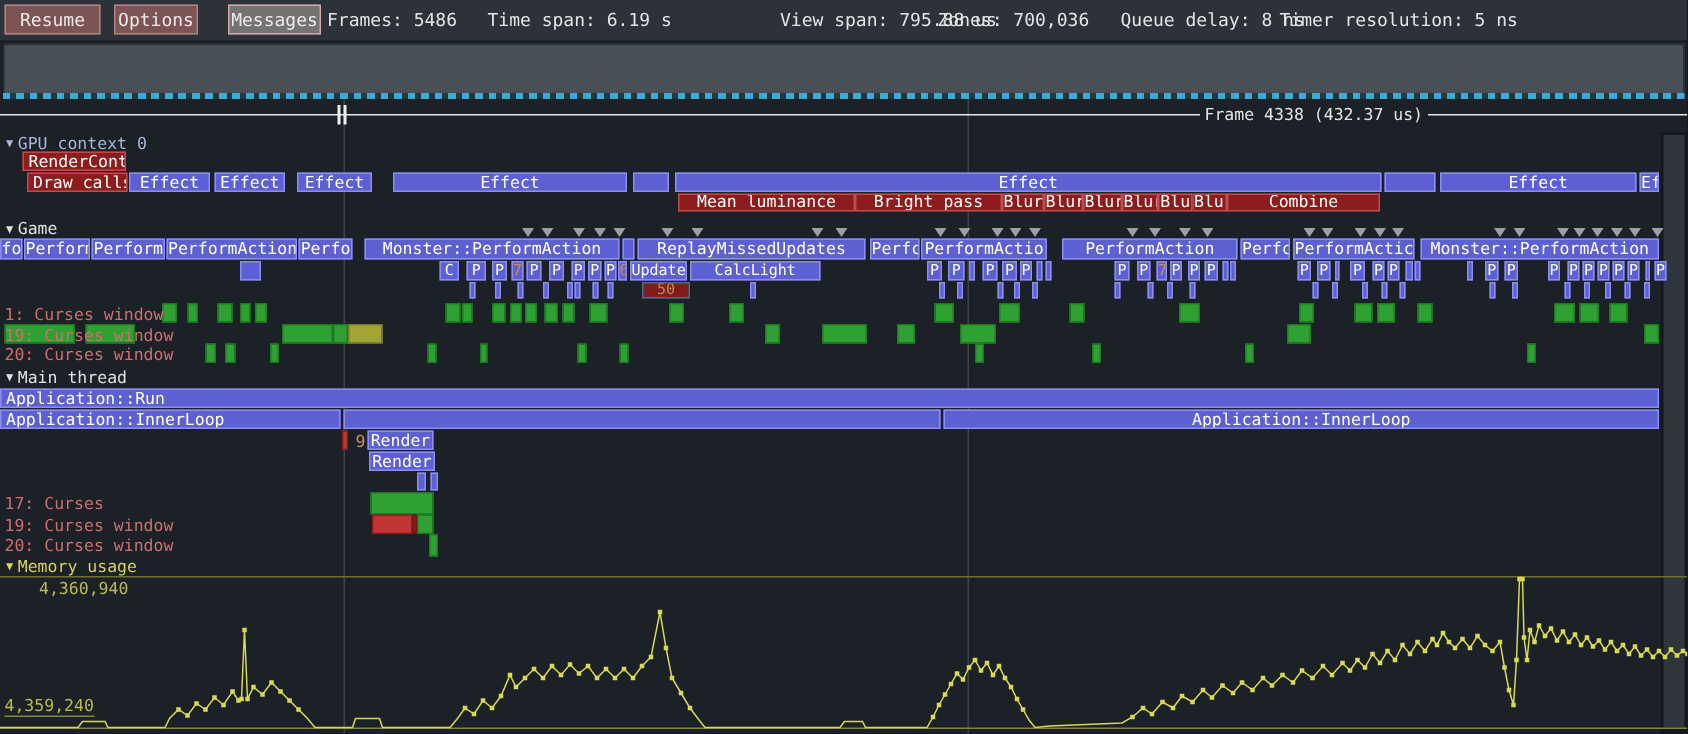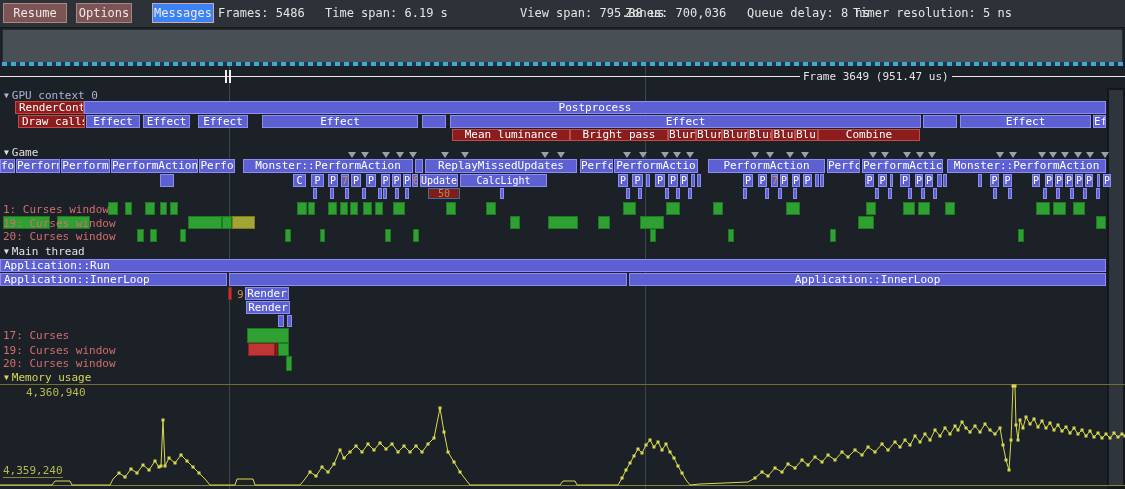--- a/index.html
+++ b/index.html
@@ -2,21 +2,21 @@
 <html><head>
 <meta charset="utf-8">
 <style>
   html,body{margin:0;padding:0;background:#101418;}
   #app{position:relative;width:1125px;height:489px;background:#1b2126;
        font-family:"DejaVu Sans Mono",monospace;color:#e4e4e4;overflow:hidden;}
   
   #toolbar{position:absolute;left:0;top:0;width:1125px;height:27px;background:#2c3237;border-bottom:1px solid #15191d;}
   .tbtn{position:absolute;top:3px;height:20px;background:#7d5454;border:1px solid #a98585;color:#f0e8e8;
         font-size:12px;line-height:19px;text-align:center;box-sizing:border-box;cursor:default;}
-  .tbtn.active{background:#3b82f6;border-color:#cfa9a9;}
+  .tbtn.active{background:#737373;border-color:#cfa9a9;}
   .tstat{position:absolute;top:6px;font-size:12px;color:#e4e4e4;white-space:nowrap;}
   
   #framestrip{position:absolute;left:2px;top:29px;width:1119px;height:33px;background:#485056;border:1px solid #272c30;}
   #framedash{position:absolute;left:2px;top:62px;width:1121px;height:4px;
              background:repeating-linear-gradient(90deg,#3fa9d6 0 5px,#233740 5px 9px);}
   
   #rulerline{position:absolute;left:0;top:76px;width:1125px;height:1px;background:#e8e8e8;z-index:2;}
   .pausebar{position:absolute;top:70px;width:2px;height:13px;background:#f0f0f0;z-index:3;}
   #framelabel{position:absolute;top:70px;height:13px;background:#1b2126;z-index:3;font-size:11px;
               line-height:13px;padding:0 3px;white-space:nowrap;}
@@ -50,21 +50,21 @@
   #vthumb{position:absolute;left:1109px;top:90px;width:14px;height:395px;background:#2e353d;z-index:0;}
 </style>
 </head>
 <body>
 
 <div id="app">
   <div id="toolbar"></div>
   <div id="framestrip"></div>
   <div id="framedash"></div>
   <div id="rulerline"></div>
-  <div id="framelabel" style="left: 800px;">Frame 3649 (951.47 us)</div>
+  <div id="framelabel" style="left: 800px;">Frame 4338 (432.37 us)</div>
 
   <div class="sechead" style="left:4px;top:89px;color:#aeb4d6;"><span class="tri">▼</span><span>GPU context 0</span></div>
   <div class="sechead" style="left:4px;top:146px;color:#e0e0e0;"><span class="tri">▼</span><span>Game</span></div>
   <div class="sechead" style="left:4px;top:245px;color:#e0e0e0;"><span class="tri">▼</span><span>Main thread</span></div>
   <div class="sechead" style="left:4px;top:371px;color:#d6d655;"><span class="tri">▼</span><span>Memory usage</span></div>
   <div id="memline"></div>
   <div class="memval" style="left:3px;top:386px;margin-left:23px;">4,360,940</div>
   <div class="memval" style="left:3px;top:464px;border-bottom:1px solid #85853a;">4,359,240</div>
   <svg id="memplot" width="1125" height="116" viewBox="0 373 1125 116">
       <line x1="0" y1="485.5" x2="1125" y2="485.5" stroke="#85853a" stroke-width="1"></line>
@@ -220,21 +220,20 @@
     <div class="tstat" style="left: 325px;">Time span: 6.19 s</div>
     <div class="tstat" style="left: 520px;">View span: 795.88 us</div>
     <div class="tstat" style="left: 625px;">Zones: 700,036</div>
     <div class="tstat" style="left: 747px;">Queue delay: 8 ns</div>
     <div class="tstat" style="left: 853px;">Timer resolution: 5 ns</div>
     <div class="gridline" style="left: 229px;"></div>
     <div class="gridline" style="left: 645px;"></div>
     <div class="pausebar" style="left: 225px;"></div>
     <div class="pausebar" style="left: 229px;"></div>
     <div class="zone red left" style="left: 15px; top: 101px; width: 69px; height: 13px; line-height: 11px;">RenderConte</div>
-    <div class="zone" style="left: 84px; top: 101px; width: 1022px; height: 13px; line-height: 11px;">Postprocess</div>
     <div class="zone red left" style="left: 18px; top: 115px; width: 67px; height: 13px; line-height: 11px;">Draw calls</div>
     <div class="zone" style="left: 86px; top: 115px; width: 54px; height: 13px; line-height: 11px;">Effect</div>
     <div class="zone" style="left: 143px; top: 115px; width: 47px; height: 13px; line-height: 11px;">Effect</div>
     <div class="zone" style="left: 198px; top: 115px; width: 50px; height: 13px; line-height: 11px;">Effect</div>
     <div class="zone" style="left: 262px; top: 115px; width: 156px; height: 13px; line-height: 11px;">Effect</div>
     <div class="zone" style="left: 422px; top: 115px; width: 24px; height: 13px; line-height: 11px;"></div>
     <div class="zone" style="left: 450px; top: 115px; width: 471px; height: 13px; line-height: 11px;">Effect</div>
     <div class="zone" style="left: 923px; top: 115px; width: 34px; height: 13px; line-height: 11px;"></div>
     <div class="zone" style="left: 960px; top: 115px; width: 131px; height: 13px; line-height: 11px;">Effect</div>
     <div class="zone" style="left: 1093px; top: 115px; width: 13px; height: 13px; line-height: 11px;">Ef</div>

